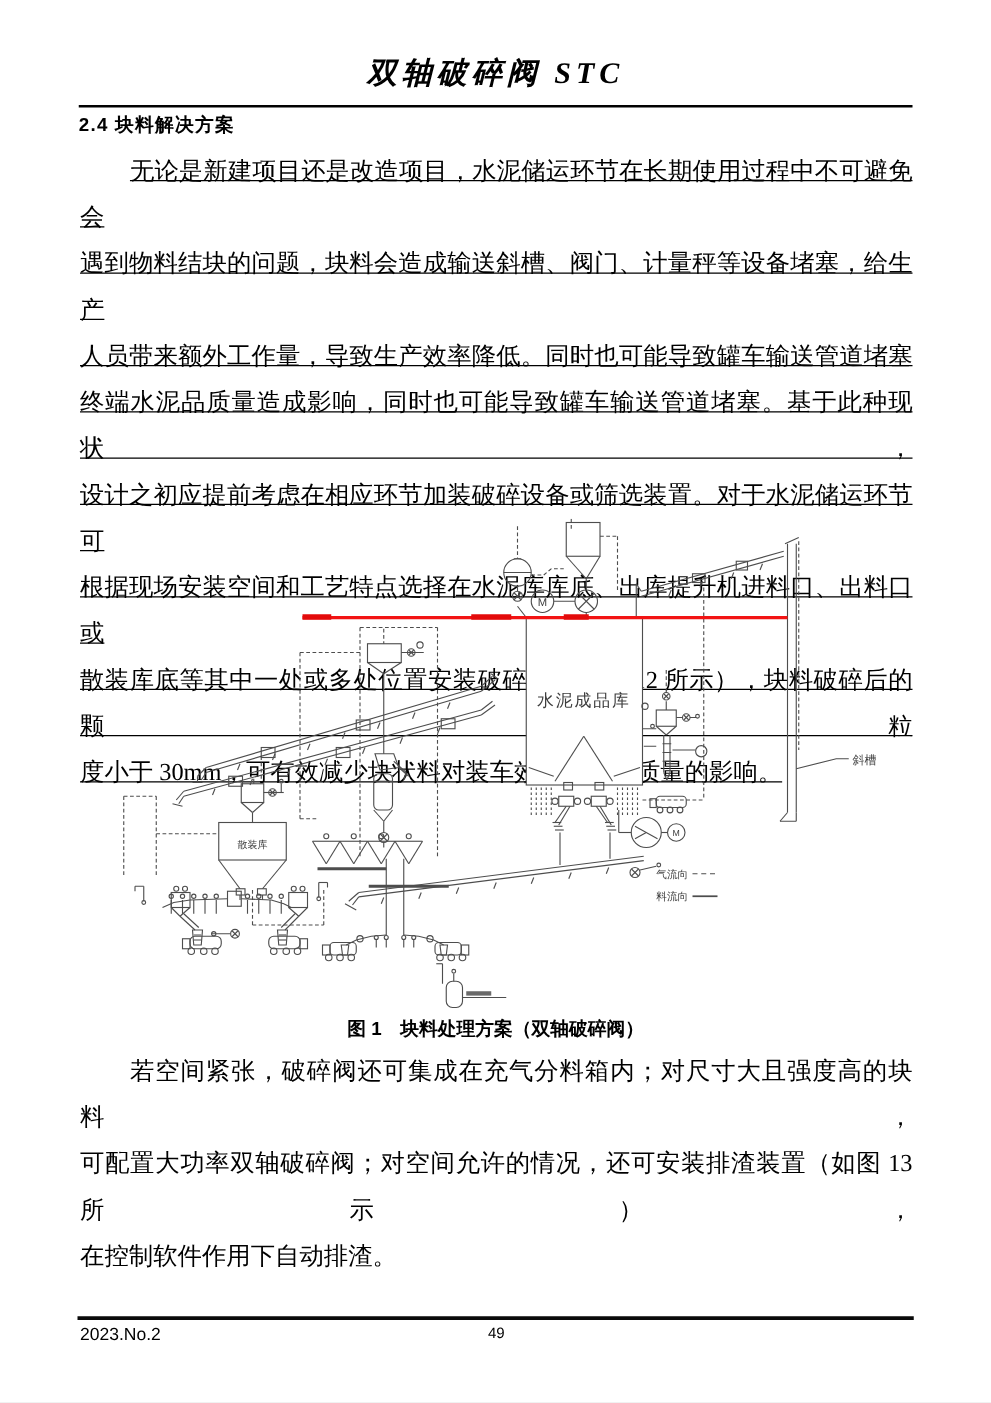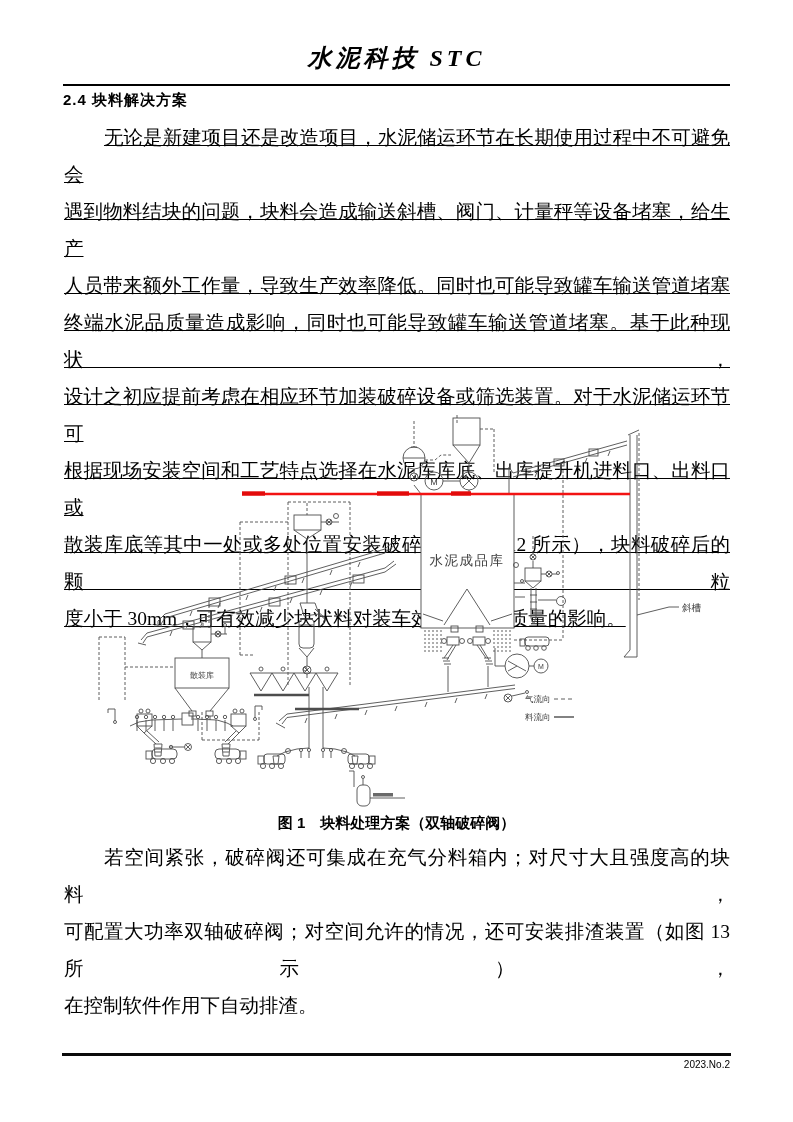--- a/index.html
+++ b/index.html
@@ -14,31 +14,31 @@
   .para1{top:119px;text-decoration:underline;}
   .para2{top:839px;}
   .tline{text-align:justify;text-align-last:justify;white-space:normal;}
   .tline.indent{text-indent:2.05em;}
   .tline.last{text-align-last:left;}
   .figure-caption{position:absolute;top:814px;left:0;width:100%;text-align:center;
         font-size:15px;font-weight:bold;font-family:"Liberation Sans","DejaVu Sans",sans-serif;}
   .footer-rule{position:absolute;top:1053px;left:62px;width:669px;border-top:3px solid #0a0a0a;}
   .page-number{position:absolute;top:1059px;left:64px;width:666px;text-align:center;font-size:12px;
         font-family:"Liberation Sans","DejaVu Sans",sans-serif;}
-  .issue-number{position:absolute;top:1059px;left:64px;width:666px;text-align:right;font-size:10px;
+  .issue-number{position:absolute;top:1059px;left:64px;width:666px;font-size:14px;
         font-family:"Liberation Sans","DejaVu Sans",sans-serif;}
   svg{position:absolute;left:57px;top:415px;}
   svg text{font-family:"Liberation Sans","DejaVu Sans",sans-serif;fill:#3d3d3d;}
 </style>
 </head>
 <body>
 
 <div class="page">
 
-  <div class="header-title">水泥科技 STC</div>
+  <div class="header-title">双轴破碎阀 STC</div>
   <div class="header-rule"></div>
   <div class="section-heading">2.4 块料解决方案</div>
 
   <div class="para para1">
     <div class="tline indent">无论是新建项目还是改造项目，水泥储运环节在长期使用过程中不可避免会</div>
     <div class="tline">遇到物料结块的问题，块料会造成输送斜槽、阀门、计量秤等设备堵塞，给生产</div>
     <div class="tline">人员带来额外工作量，导致生产效率降低。同时也可能导致罐车输送管道堵塞</div>
     <div class="tline">终端水泥品质量造成影响，同时也可能导致罐车输送管道堵塞。基于此种现状，</div>
     <div class="tline">设计之初应提前考虑在相应环节加装破碎设备或筛选装置。对于水泥储运环节可</div>
     <div class="tline">根据现场安装空间和工艺特点选择在水泥库库底、出库提升机进料口、出料口或</div>
@@ -460,14 +460,15 @@
 
   <div class="figure-caption">图 1　块料处理方案（双轴破碎阀）</div>
 
   <div class="para para2">
     <div class="tline indent">若空间紧张，破碎阀还可集成在充气分料箱内；对尺寸大且强度高的块料，</div>
     <div class="tline">可配置大功率双轴破碎阀；对空间允许的情况，还可安装排渣装置（如图 13 所示），</div>
     <div class="tline last">在控制软件作用下自动排渣。</div>
   </div>
 
   <div class="footer-rule"></div>
+  <div class="page-number">49</div>
   <div class="issue-number">2023.No.2</div>
 </div>
 
 </body></html>

